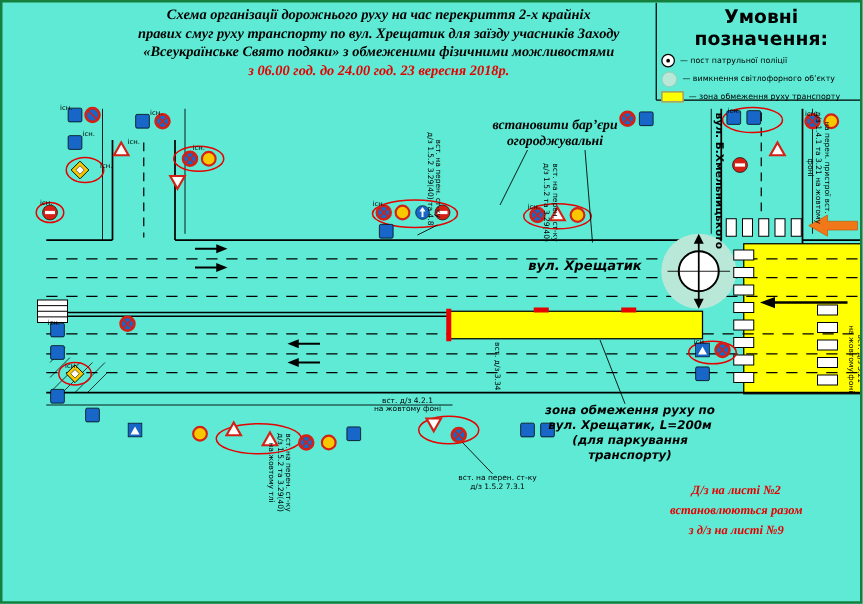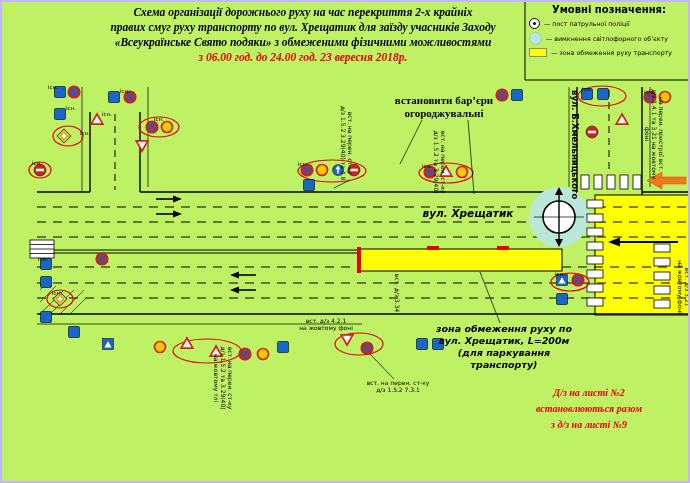--- a/index.html
+++ b/index.html
@@ -1,32 +1,32 @@
 <!DOCTYPE html>
 <html><head>
 <meta charset="utf-8">
 <style>
   *{margin:0;padding:0;box-sizing:border-box}
   body{background:#fff;font-family:"DejaVu Sans",sans-serif}
-  .page{position:relative;width:690px;height:483px;background:#bef264;border:2px solid #c4b5fd;overflow:hidden}
+  .page{position:relative;width:690px;height:483px;background:#5eead4;border:2px solid #15803d;overflow:hidden}
   .diagram{position:absolute;left:0;top:0}
   .abs{position:absolute}
   .title-block{left:78px;top:3px;width:446px;text-align:center;
     font-family:"Liberation Serif",serif;font-weight:bold;font-style:italic;
     font-size:11.5px;line-height:15px;color:#000}
   .date-line{color:#e60000}
   .legend{left:527px;top:2px;width:160px}
-  .legend-title{font-weight:bold;font-size:10px;text-align:center;margin-bottom:1px}
+  .legend-title{font-weight:bold;font-size:15px;text-align:center;margin-bottom:1px}
   .legend-item{display:flex;gap:4px;align-items:center;font-size:6.3px;line-height:7.2px;margin-top:3px}
   .ic-police{width:11px;height:11px;border-radius:50%;border:1px solid #000;background:#fff;flex:none;display:flex;align-items:center;justify-content:center}
   .ic-police .dot{width:3px;height:3px;border-radius:50%;background:#000}
   .ic-tloff{width:13px;height:13px;border-radius:50%;background:#b9e8d9;border:1px solid #8fd2bd;flex:none}
   .ic-zone{width:18px;height:9px;background:#ffff00;border:1px solid #888;flex:none}
   .barriers{left:378px;top:92px;width:128px;text-align:center;
-    font-family:"Liberation Serif",serif;font-weight:bold;font-size:11px;line-height:13px}
+    font-family:"Liberation Serif",serif;font-weight:bold;font-style:italic;font-size:11px;line-height:13px}
   .street-h{left:418px;top:205px;width:96px;text-align:center;font-weight:bold;font-style:italic;font-size:10.5px}
   .street-v{left:578px;top:88px;width:100px;font-weight:bold;font-size:8.5px;
     transform:rotate(90deg);transform-origin:0 0;white-space:nowrap}
   .zone-note{left:428px;top:321px;width:148px;text-align:center;font-weight:bold;font-style:italic;
     font-size:9.5px;line-height:12px}
   .sheet-note{left:488px;top:383px;width:198px;text-align:center;color:#e60000;
     font-family:"Liberation Serif",serif;font-weight:bold;font-style:italic;font-size:10px;line-height:16px}
   .slabel{position:absolute;font-size:6px;line-height:7px;text-align:center;color:#000}
   .vert{transform:rotate(90deg);transform-origin:0 0}
   .isn{position:absolute;font-size:5.5px;line-height:6px;color:#000}

